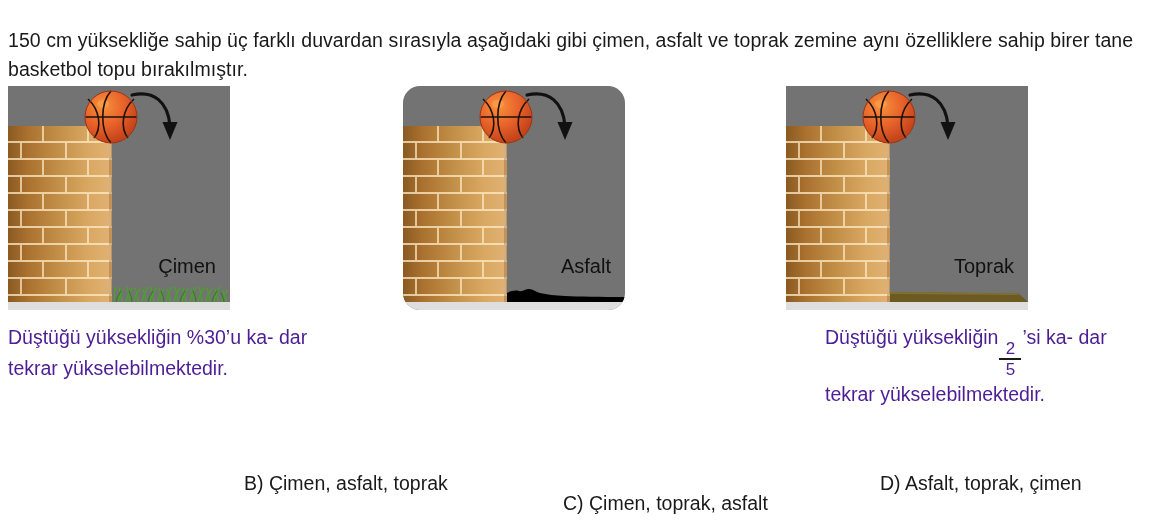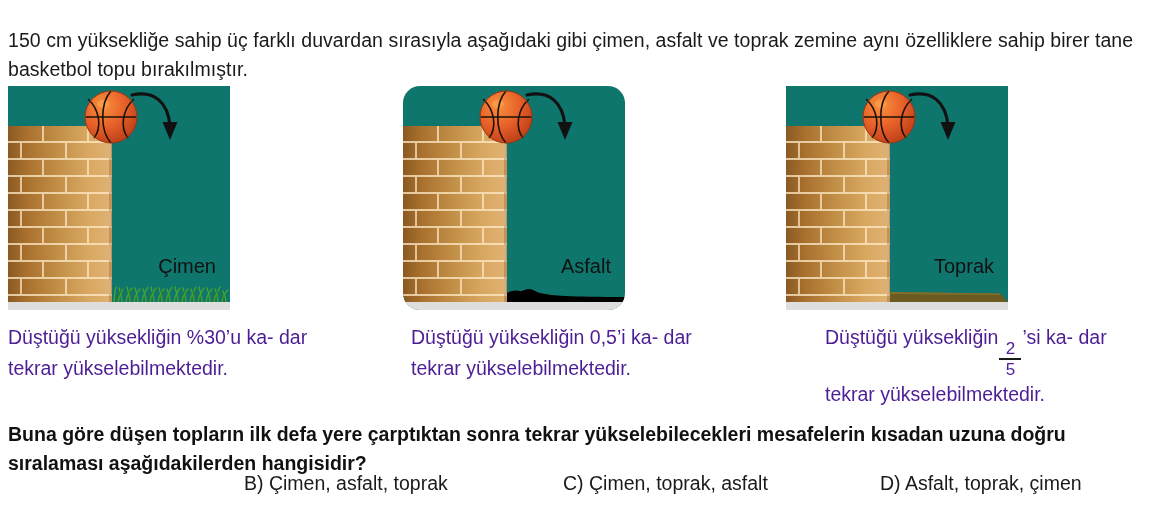--- a/index.html
+++ b/index.html
@@ -14,25 +14,25 @@
   .intro{
     position:absolute;left:8px;top:6px;width:1140px;
     font-size:19.5px;line-height:29px;color:#1a1a1a;
     letter-spacing:0.05px;
   }
 
   
   .figures{position:absolute;left:0;top:86px;width:1152px;height:224px;}
   .panel{
     position:absolute;top:0;width:222px;height:224px;
-    background:#0f766e;overflow:hidden;
+    background:#737373;overflow:hidden;
   }
   .panel.p1{left:8px;}
   .panel.p2{left:403px;border-radius:17px;}
-  .panel.p3{left:786px;}
+  .panel.p3{left:786px;padding-left:20px;}
 
   
   .wall{
     position:absolute;left:0;bottom:8px;width:104px;top:40px;
     background:
       repeating-linear-gradient(to bottom,
         rgba(255,255,255,0) 0px,
         rgba(255,255,255,0) 15px,
         rgba(255,235,200,.75) 15px,
         rgba(255,235,200,.75) 17px),
@@ -104,21 +104,21 @@
     font-size:19.5px;line-height:29px;font-weight:bold;color:#111;
   }
 
   
   .options{position:absolute;left:0;top:472px;width:1152px;height:32px;}
   .opt{
     position:absolute;top:0;font-size:19.5px;color:#1a1a1a;white-space:nowrap;
   }
   .opt.o1{left:8px;}
   .opt.o2{left:244px;}
-  .opt.o3{left:563px;}
+  .opt.o3{left:563px;margin-top:20px;}
   .opt.o4{left:880px;}
 </style>
 </head>
 <body>
 
 <div class="page">
 
   <p class="intro">150 cm yüksekliğe sahip üç farklı duvardan sırasıyla aşağıdaki gibi çimen, asfalt ve toprak zemine aynı özelliklere sahip birer tane basketbol topu bırakılmıştır.</p>
 
   <div class="figures">
@@ -373,36 +373,31 @@
     </div>
 
   </div>
 
   <div class="captions">
     <div class="cap c1">
       <span>Düştüğü yüksekliğin %30’u ka-</span>
       <span>dar tekrar yükselebilmektedir.</span>
     </div>
 
-    <div class="cap c2">
-      <span>Düştüğü yüksekliğin 0,5’i ka-</span>
-      <span>dar tekrar yükselebilmektedir.</span>
-    </div>
 
     <div class="cap c3">
       <span>Düştüğü yüksekliğin</span><span class="frac">
           <span class="num">2</span>
           <span class="bar"></span>
           <span class="den">5</span>
         </span><span>’si ka-</span>
       <span>dar tekrar yükselebilmektedir.</span>
     </div>
   </div>
 
-  <p class="question">Buna göre düşen topların ilk defa yere çarptıktan sonra tekrar yükselebilecekleri mesafelerin kısadan uzuna doğru sıralaması aşağıdakilerden hangisidir?</p>
 
   <div class="options">
     <div class="opt o2">
       <span>B)</span>
       <span>Çimen, asfalt, toprak</span>
     </div>
     <div class="opt o3">
       <span>C)</span>
       <span>Çimen, toprak, asfalt</span>
     </div>

